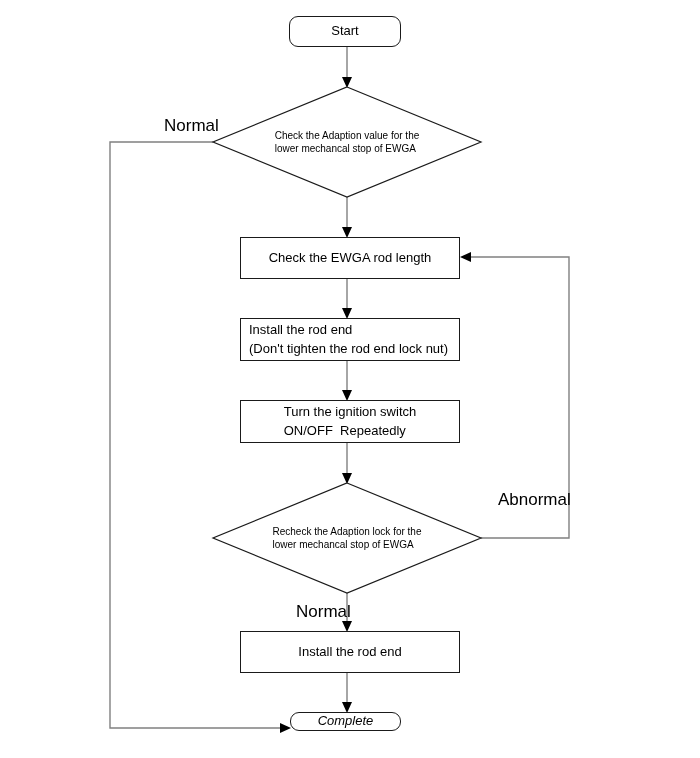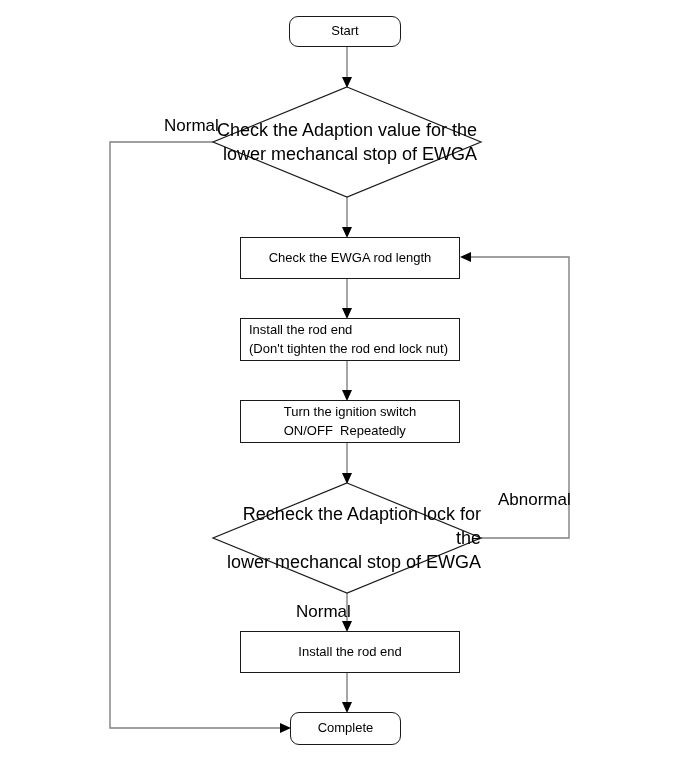--- a/index.html
+++ b/index.html
@@ -17,32 +17,32 @@
   .node{
     position:absolute;box-sizing:border-box;
     background:var(--node-fill,#ffffff);
     border:1px solid var(--shape-border,#1a1a1a);
     display:flex;align-items:center;justify-content:center;
     font-size:13px;line-height:1.42;text-align:center;white-space:pre-wrap;
   }
   .terminator{border-radius:9px;}
   .dtext{
     position:absolute;display:flex;align-items:center;justify-content:center;
-    text-align:right;white-space:pre-wrap;font-size:18px;line-height:1.35;
+    text-align:left;white-space:pre-wrap;font-size:10px;line-height:1.35;
   }
   .elabel{position:absolute;font-size:17px;line-height:1;}
 
   
   .n-start{left:289px;top:16px;width:112px;height:31px;}
   .n-adjust{left:240px;top:237px;width:220px;height:42px;}
   .n-install-loose{left:240px;top:318px;width:220px;height:43px;justify-content:flex-start;text-align:left;padding-left:8px;}
   .n-ignition{left:240px;top:400px;width:220px;height:43px;}
   .n-ignition .inner{text-align:left;white-space:pre-wrap;}
   .n-install{left:240px;top:631px;width:220px;height:42px;}
-  .n-complete{left:290px;top:712px;width:111px;height:33px;}
+  .n-complete{left:290px;top:712px;width:111px;height:19px;font-style:italic;}
   .d-check{left:213px;top:87px;width:268px;height:110px;}
   .d-recheck{left:213px;top:483px;width:268px;height:110px;}
 
   
   .l-normal-left{left:164px;top:117px;}
   .l-abnormal{left:498px;top:491px;}
   .l-normal-bottom{left:296px;top:603px;}
 </style>
 </head>
 <body>

